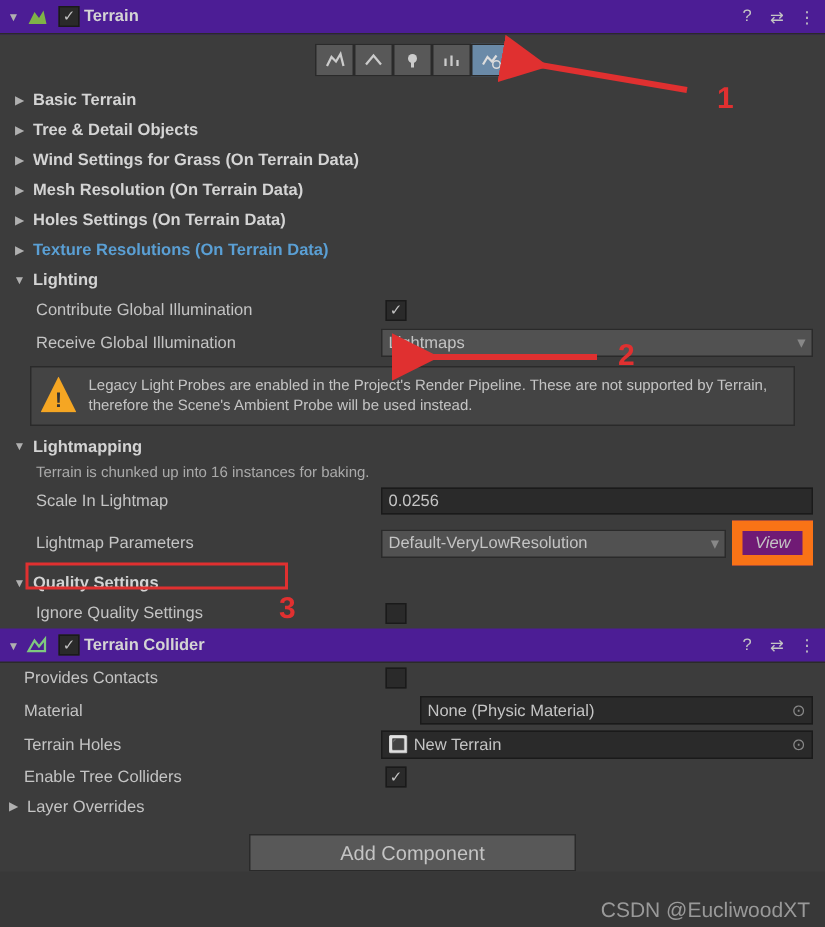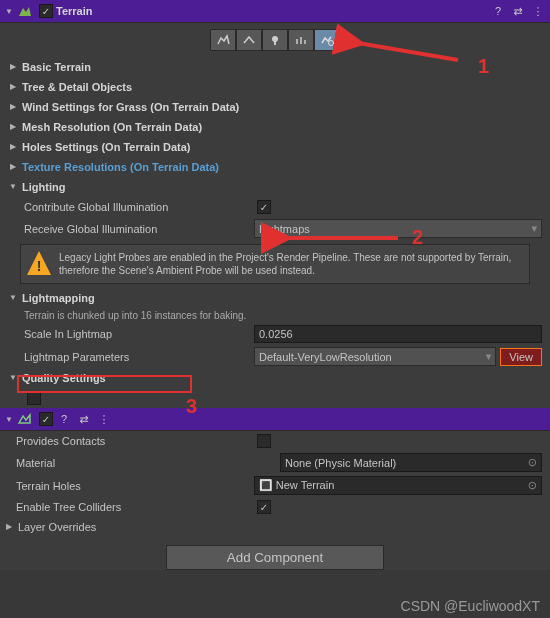--- a/index.html
+++ b/index.html
@@ -108,24 +108,25 @@
   border: 1px solid #2a2a2a;
   color: #c4c4c4;
   padding: 2px 4px;
   flex: 1;
   display: flex;
   justify-content: space-between;
   align-items: center;
 }
 .dropdown::after { content: "▾"; color: #888; }
 .viewbtn {
-  background: #7f1d1d;
-  border: 1px solid #f97316;
+  background: #701a75;
+  border: 7px solid #f97316;
   color: #c4c4c4;
   padding: 2px 8px;
+  font-style: italic;
 }
 .info-box {
   display: flex;
   background: #444;
   margin: 4px 20px;
   padding: 6px;
   gap: 8px;
   border: 1px solid #2a2a2a;
 }
 .warn-icon {
@@ -305,33 +306,35 @@
         </span>
       <span class="viewbtn">View</span>
     </span>
   </div>
 
   <div class="section">
     <span class="fold open"></span>
     <span class="section-title">Quality Settings</span>
   </div>
   <div class="row">
+    <span class="lbl">Ignore Quality Settings</span>
     <span class="val">
         <span class="chk"></span>
       </span>
   </div>
 
   <div class="component-hdr">
     <span class="fold open"></span>
     <span class="comp-icon">
       <svg width="16" height="16" viewBox="0 0 16 16">
           <path d="M2 12 L6 5 L9 9 L13 4 L13 12 Z" fill="none" stroke="#7fc97f" stroke-width="1.5"></path>
         </svg>
     </span>
     <span class="chk on"></span>
+    <span class="comp-title">Terrain Collider</span>
     <div class="hdr-right">
       <span class="hdr-btn">?</span>
       <span class="hdr-btn">⇄</span>
       <span class="hdr-btn">⋮</span>
     </div>
   </div>
   <div class="row" style="padding-left:16px">
     <span class="lbl" style="width:238px">Provides Contacts</span>
     <span class="val">
         <span class="chk"></span>

